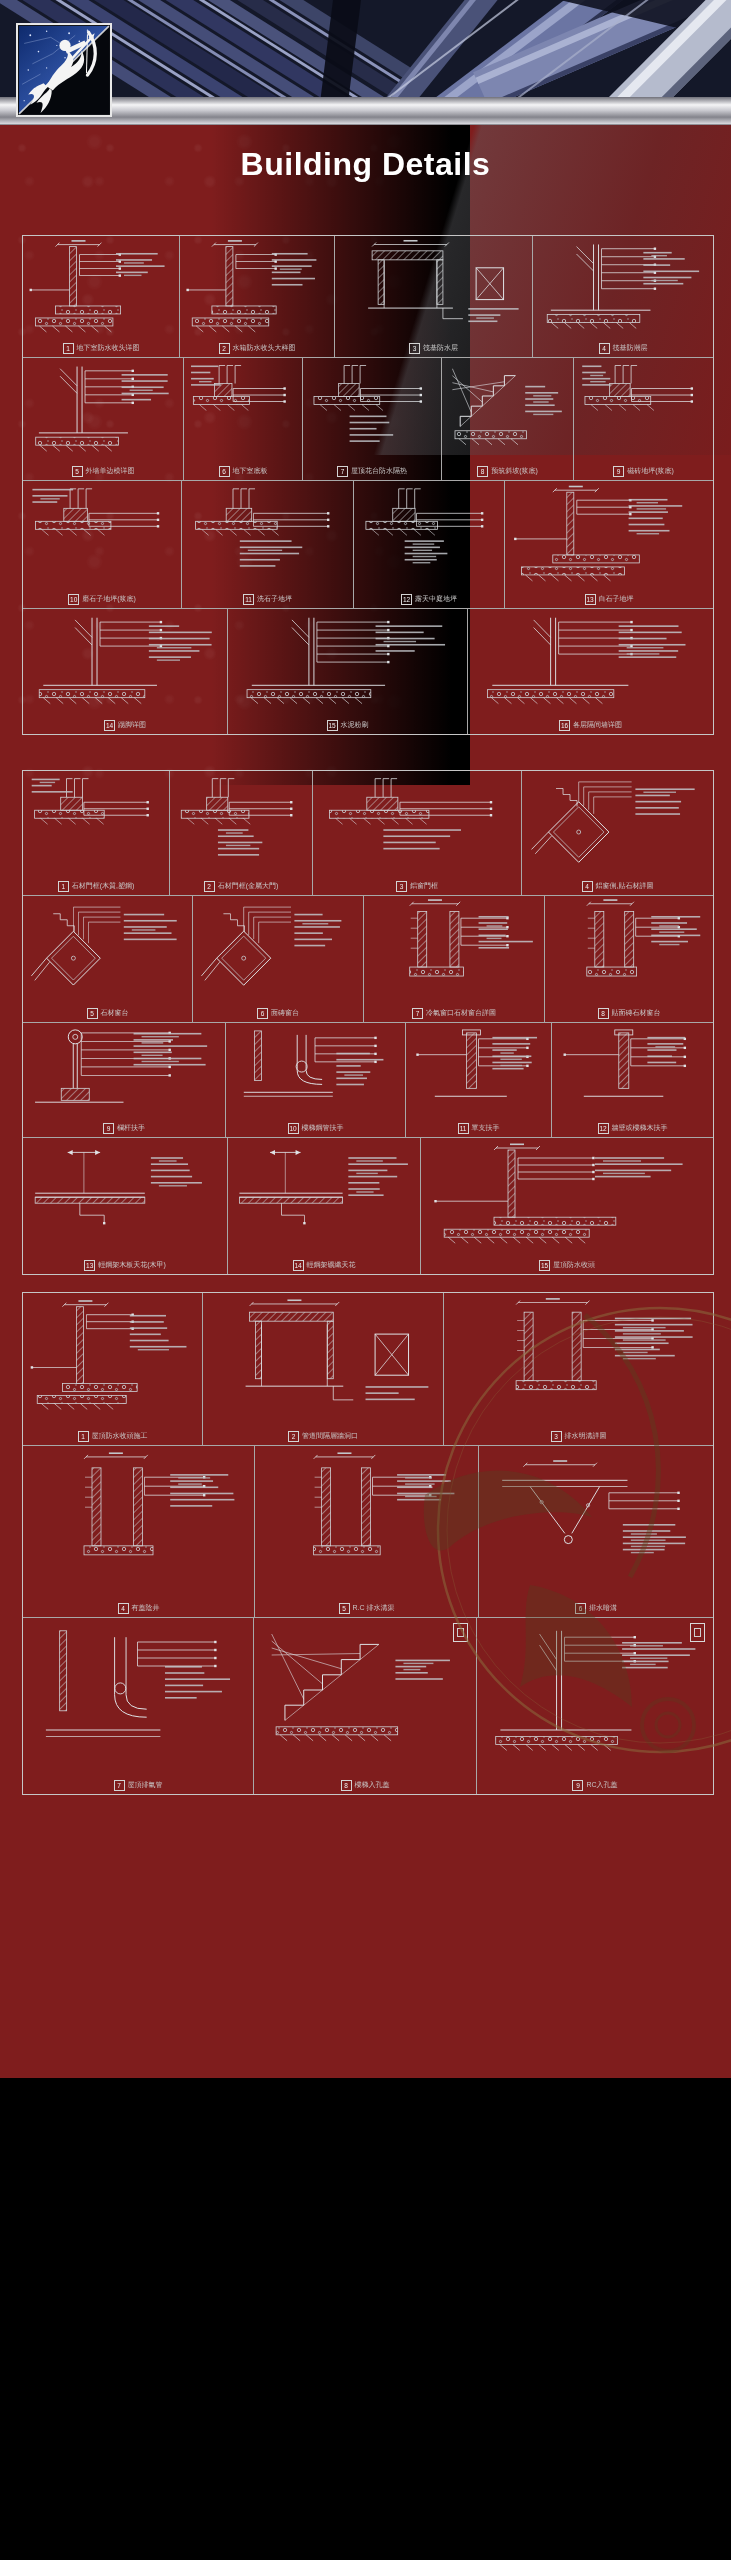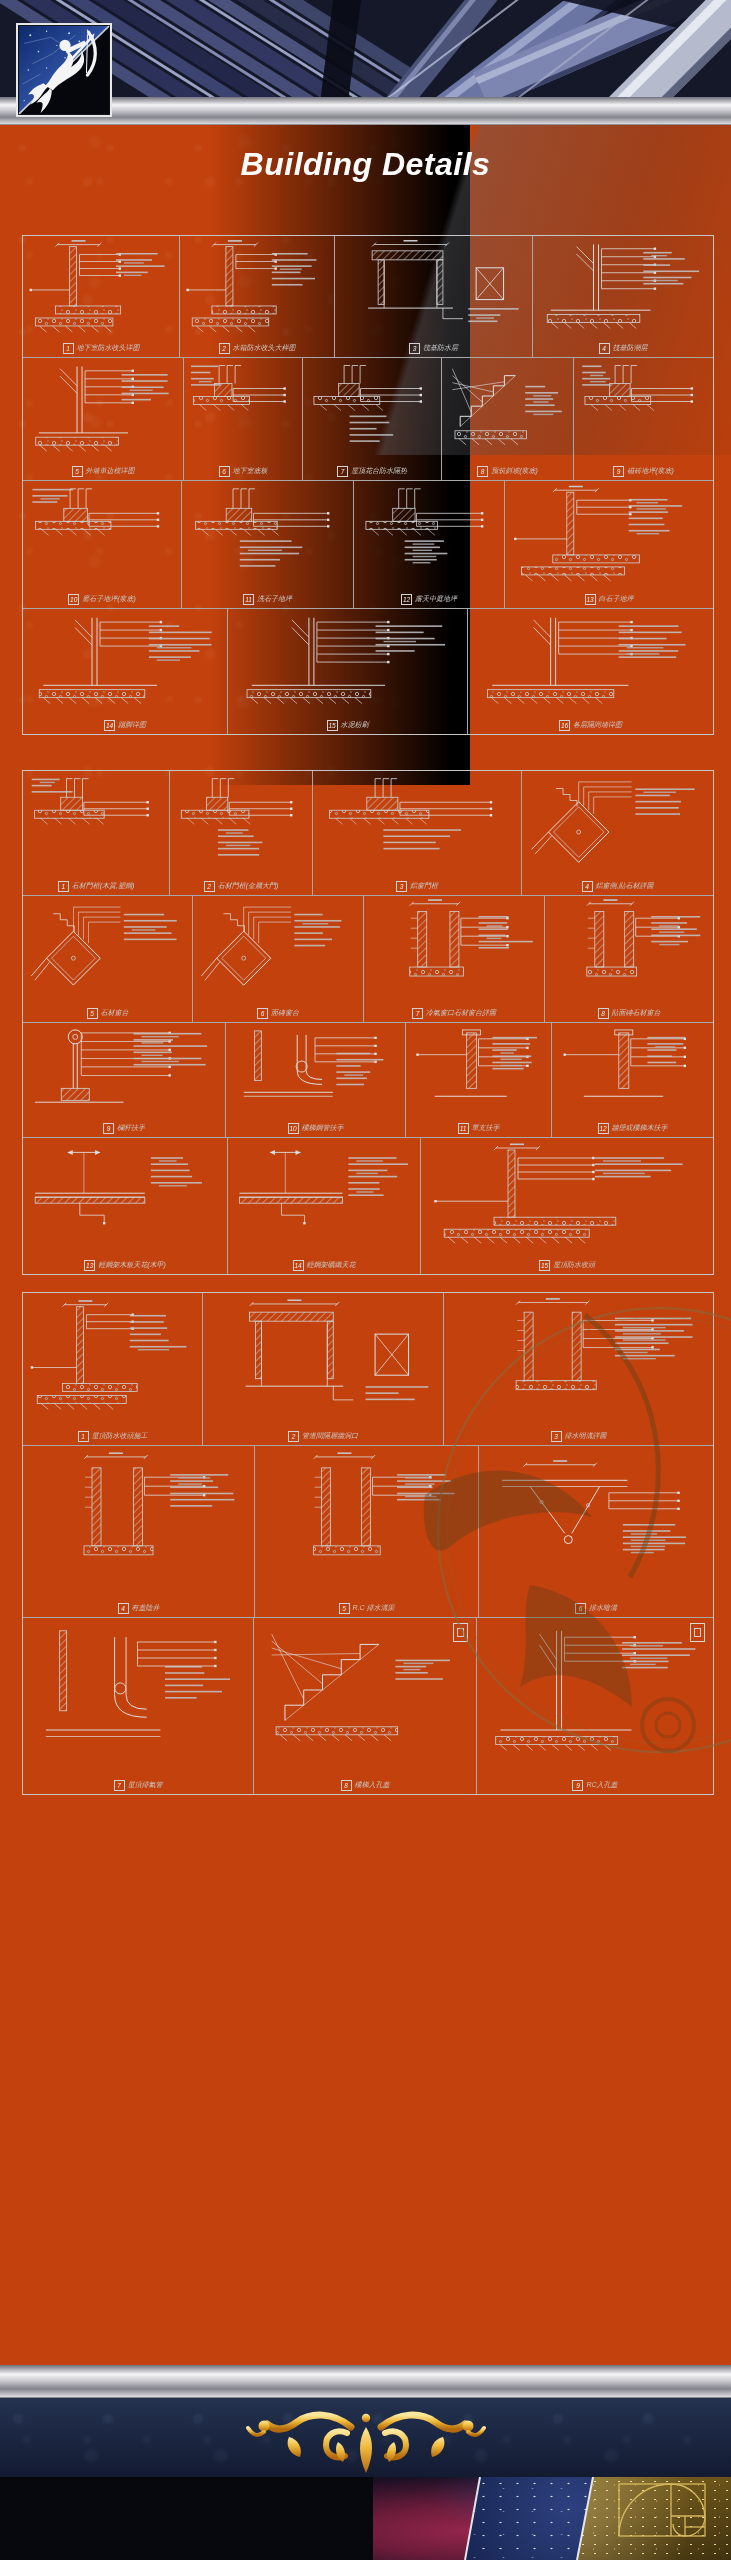--- a/index.html
+++ b/index.html
@@ -1,17 +1,17 @@
 <!DOCTYPE html>
 <html><head>
 <meta charset="utf-8">
 <style>
   html,body{margin:0;padding:0;background:#000;}
-  .page{position:relative;width:731px;height:2560px;background:#c2410c;overflow:hidden;
-        font-family:"Liberation Sans",sans-serif;font-style:italic;}
+  .page{position:relative;width:731px;height:2078px;background:#7f1d1d;overflow:hidden;
+        font-family:"Liberation Sans",sans-serif;}
   
   .hero{position:absolute;left:0;top:0;width:731px;height:97px;}
   .hero svg{display:block;width:100%;height:100%;}
   
   .bar{position:absolute;left:0;width:731px;height:28px;
        background:linear-gradient(180deg,#71717a 0%,#f4f4f6 28%,#c9c9cf 48%,#84848c 72%,#d9d9de 96%,#55555c 100%);}
   .bar-top{top:97px;}
   .bar-bottom{top:2365px;height:33px;}
   
   .logo{position:absolute;left:16px;top:23px;width:96px;height:94px;z-index:6;}

